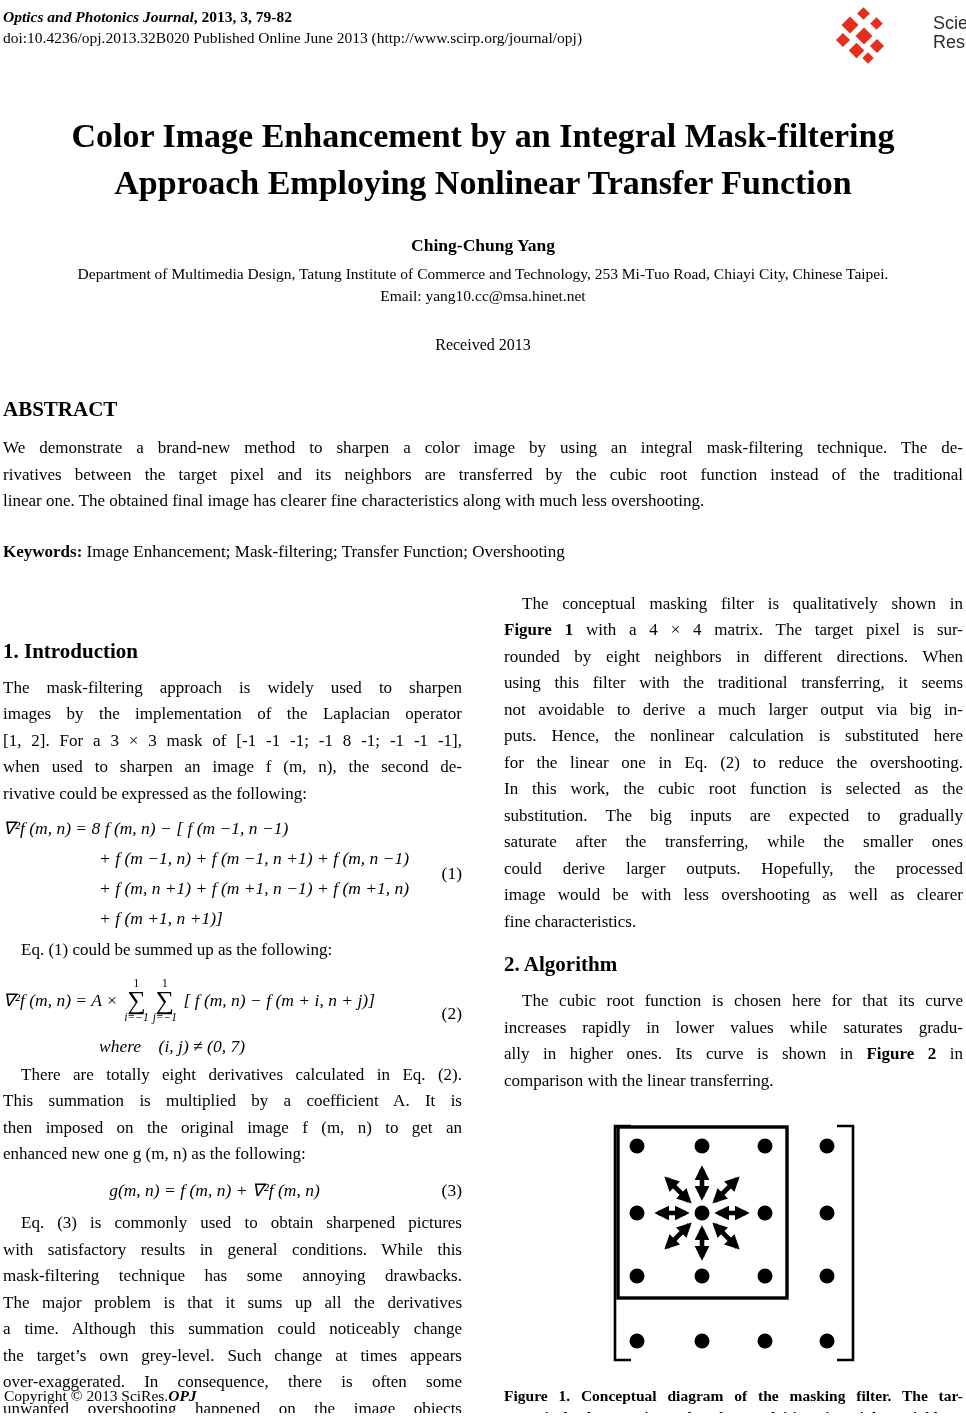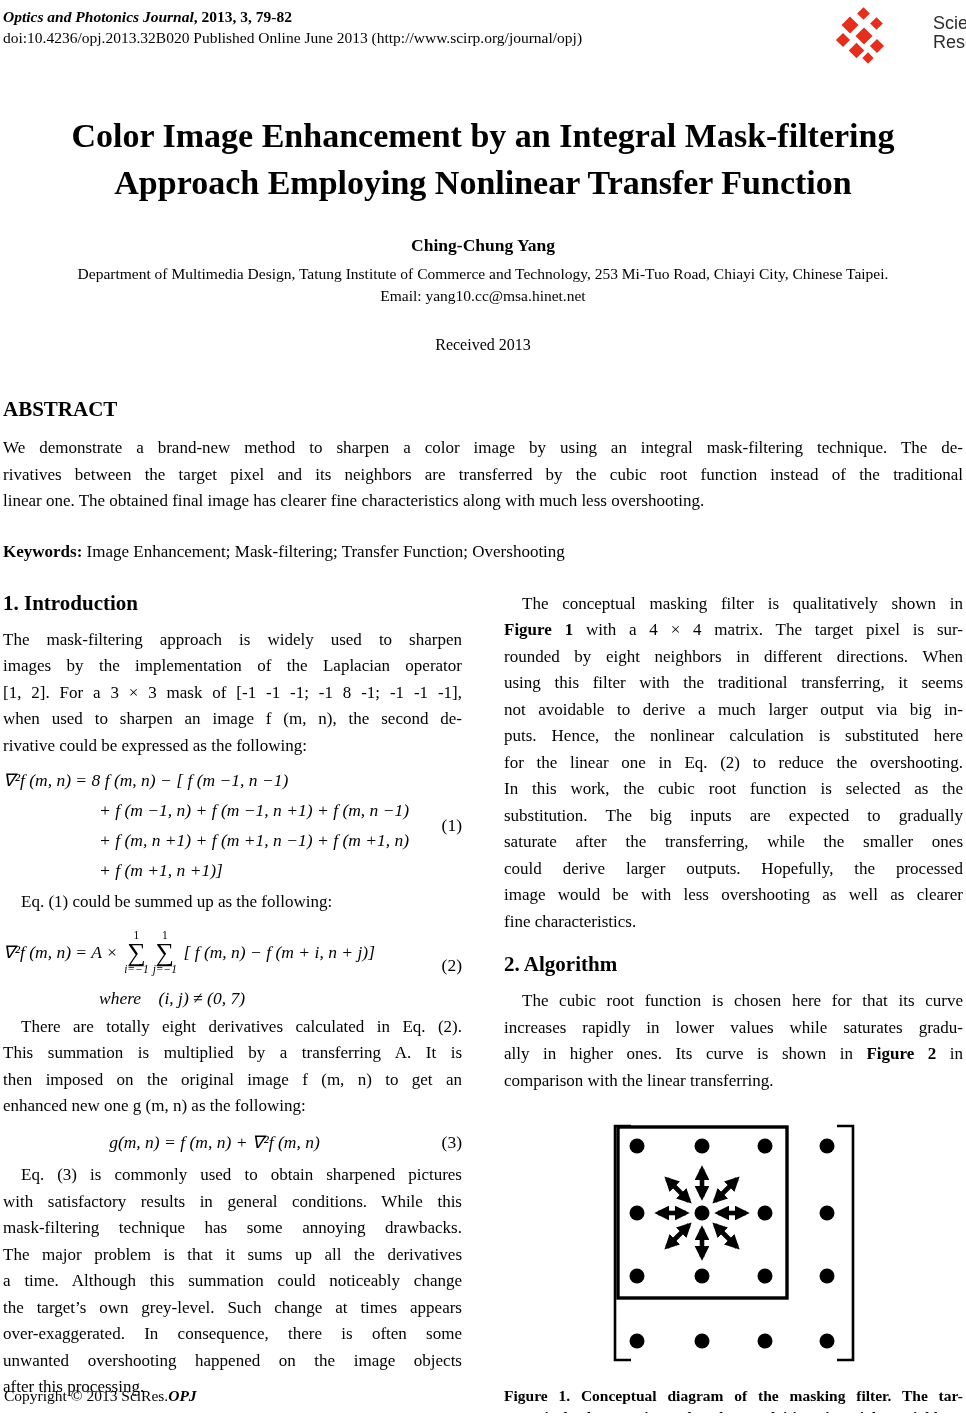--- a/index.html
+++ b/index.html
@@ -29,21 +29,21 @@
   .affil { margin-top:9px; text-align:center; font-size:15.5px; }
   .email { margin-top:4px; text-align:center; font-size:15.5px; }
   .received { margin-top:31px; text-align:center; font-size:16px; }
   
   .abs-h { margin-top:43px; font-size:21px; font-weight:bold; }
   .abs-p { margin-top:13px; font-size:17px; line-height:26.5px; }
   .kw { margin-top:27px; font-size:17px; }
   
   .cols { margin-top:29px; display:flex; gap:42px; }
   .col { width:459px; flex:none; font-size:17px; line-height:26.5px; }
-  .sec-h { font-size:21px; font-weight:bold; line-height:25px; margin-bottom:11px; }
+  .sec-h { font-size:21px; font-weight:bold; line-height:25px; margin-bottom:11px;margin-top:48px; }
   .sec-h2 { margin-top:17px; }
   .para { }
   .ln { text-align:justify; text-align-last:justify; }
   .ln.last { text-align-last:left; }
   .ln.indent { text-indent:18px; }
   
   .equation { display:flex; align-items:center; font-style:italic; font-size:17.5px; margin:6px 0 4px 0; }
   .eq-body { flex:1; }
   .eq-line { line-height:30px; white-space:pre; }
   .eq-cont { padding-left:96px; }
@@ -150,21 +150,21 @@
             </span>
             <span> [ f (m, n) − f (m + i, n + j)]</span>
           </div>
           <div class="eq2-where">where    (i, j) ≠ (0, 7)</div>
         </div>
         <div class="eq-num">(2)</div>
       </div>
 
       <div class="para">
           <div class="ln indent">There are totally eight derivatives calculated in Eq. (2).</div>
-          <div class="ln">This summation is multiplied by a transferring A. It is</div>
+          <div class="ln">This summation is multiplied by a coefficient A. It is</div>
           <div class="ln">then imposed on the original image f (m, n) to get an</div>
           <div class="ln last">enhanced new one g (m, n) as the following:</div>
         </div>
 
       <div class="equation eq3">
         <div class="eq3-body">g(m, n) = f (m, n) + ∇²f (m, n)</div>
         <div class="eq-num">(3)</div>
       </div>
 
       <div class="para">

